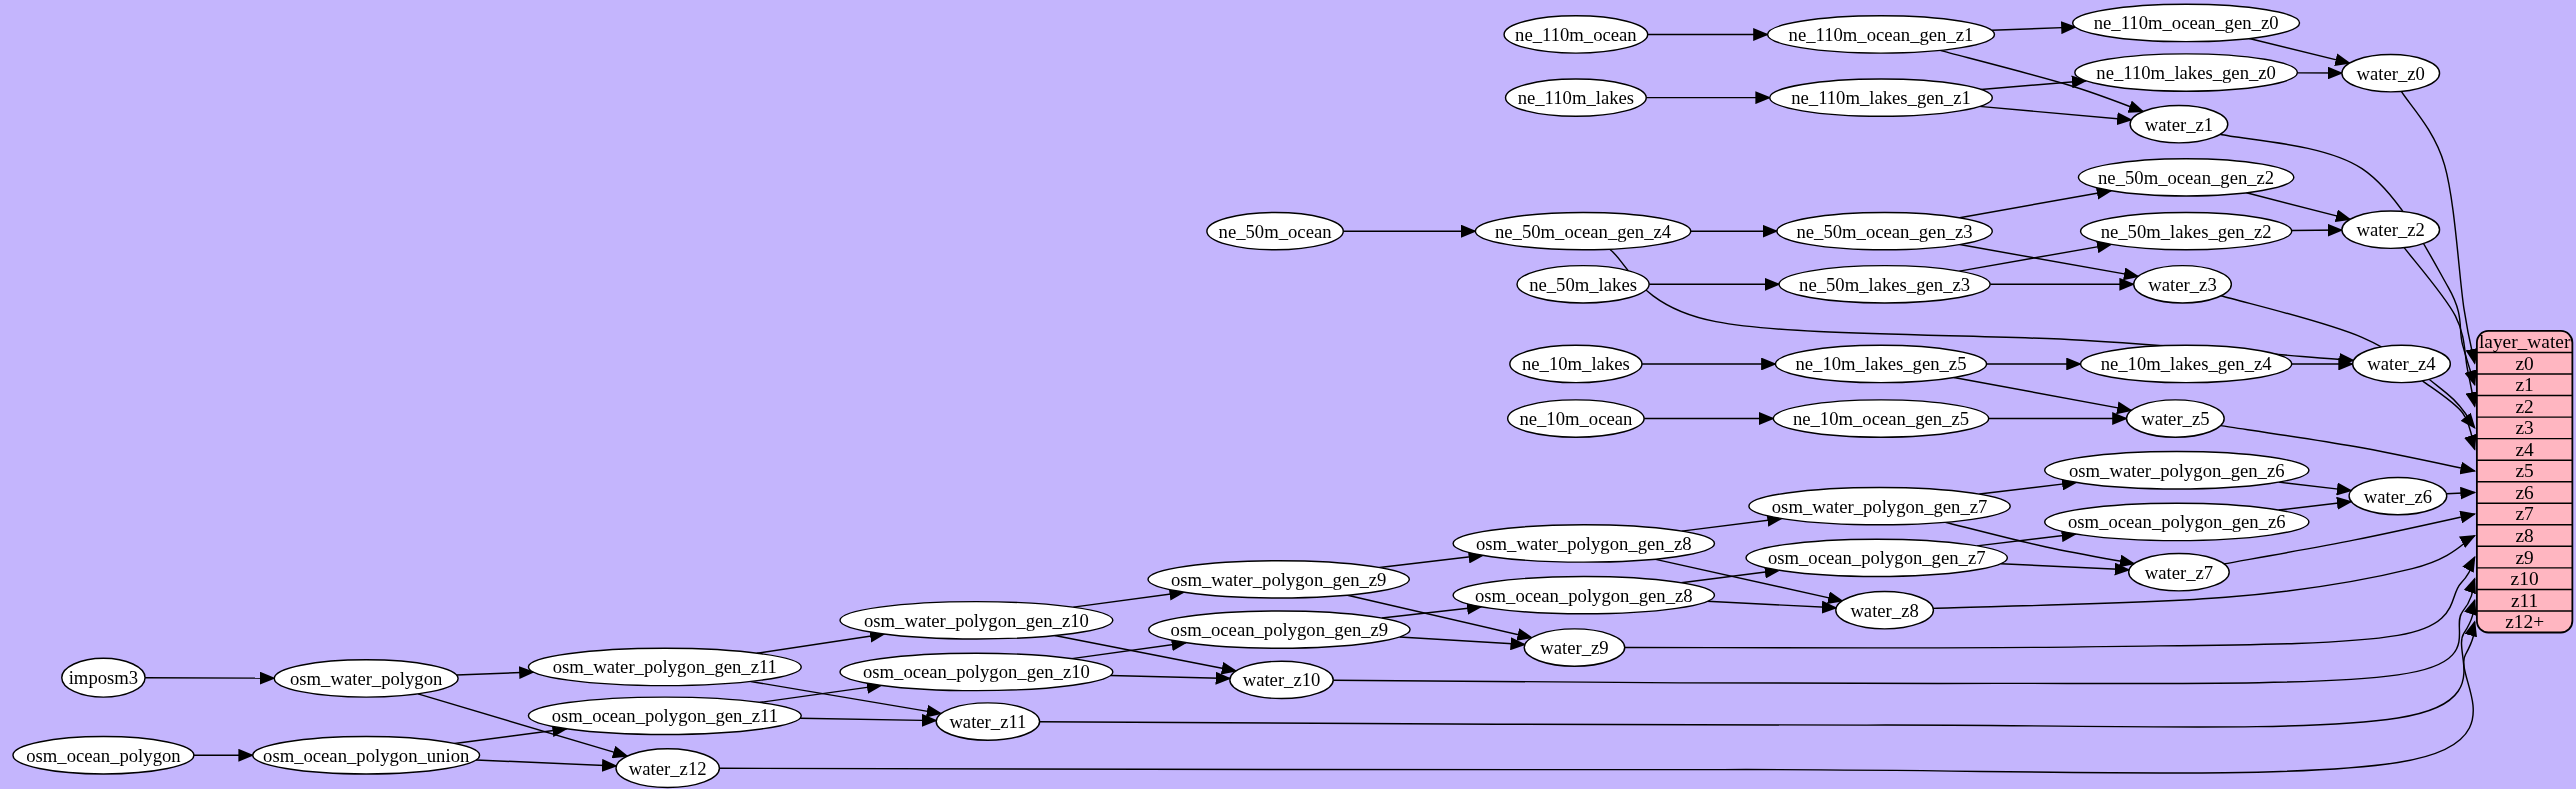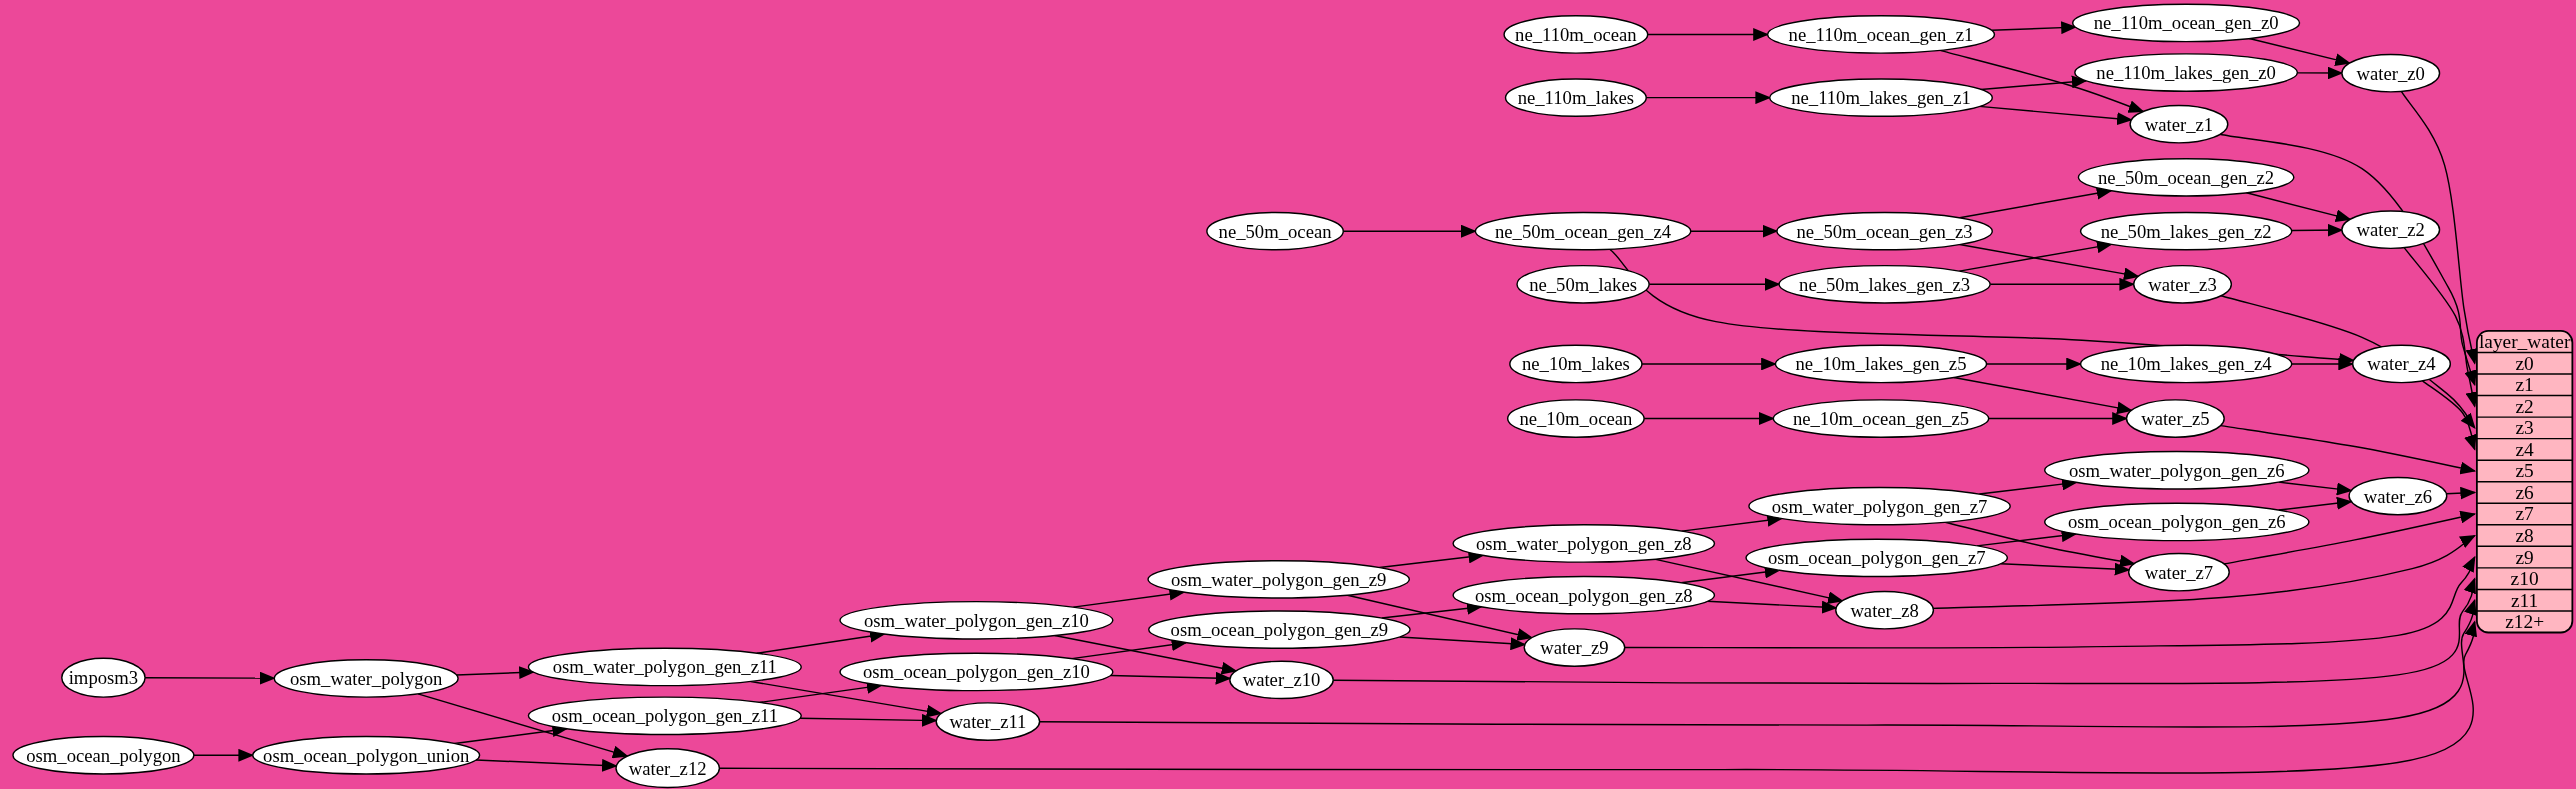--- a/index.html
+++ b/index.html
@@ -4,21 +4,21 @@
 <style>
   html, body {
     margin: 0;
     padding: 0;
     background: #ffffff;
   }
   #stage {
     position: relative;
     width: 2576px;
     height: 789px;
-    background: #ec4899;
+    background: #c4b5fd;
     overflow: hidden;
   }
   svg {
     display: block;
     font-family: "Liberation Serif", "DejaVu Serif", serif;
   }
   .edge {
     fill: none;
     stroke: #000000;
     stroke-width: 2;

